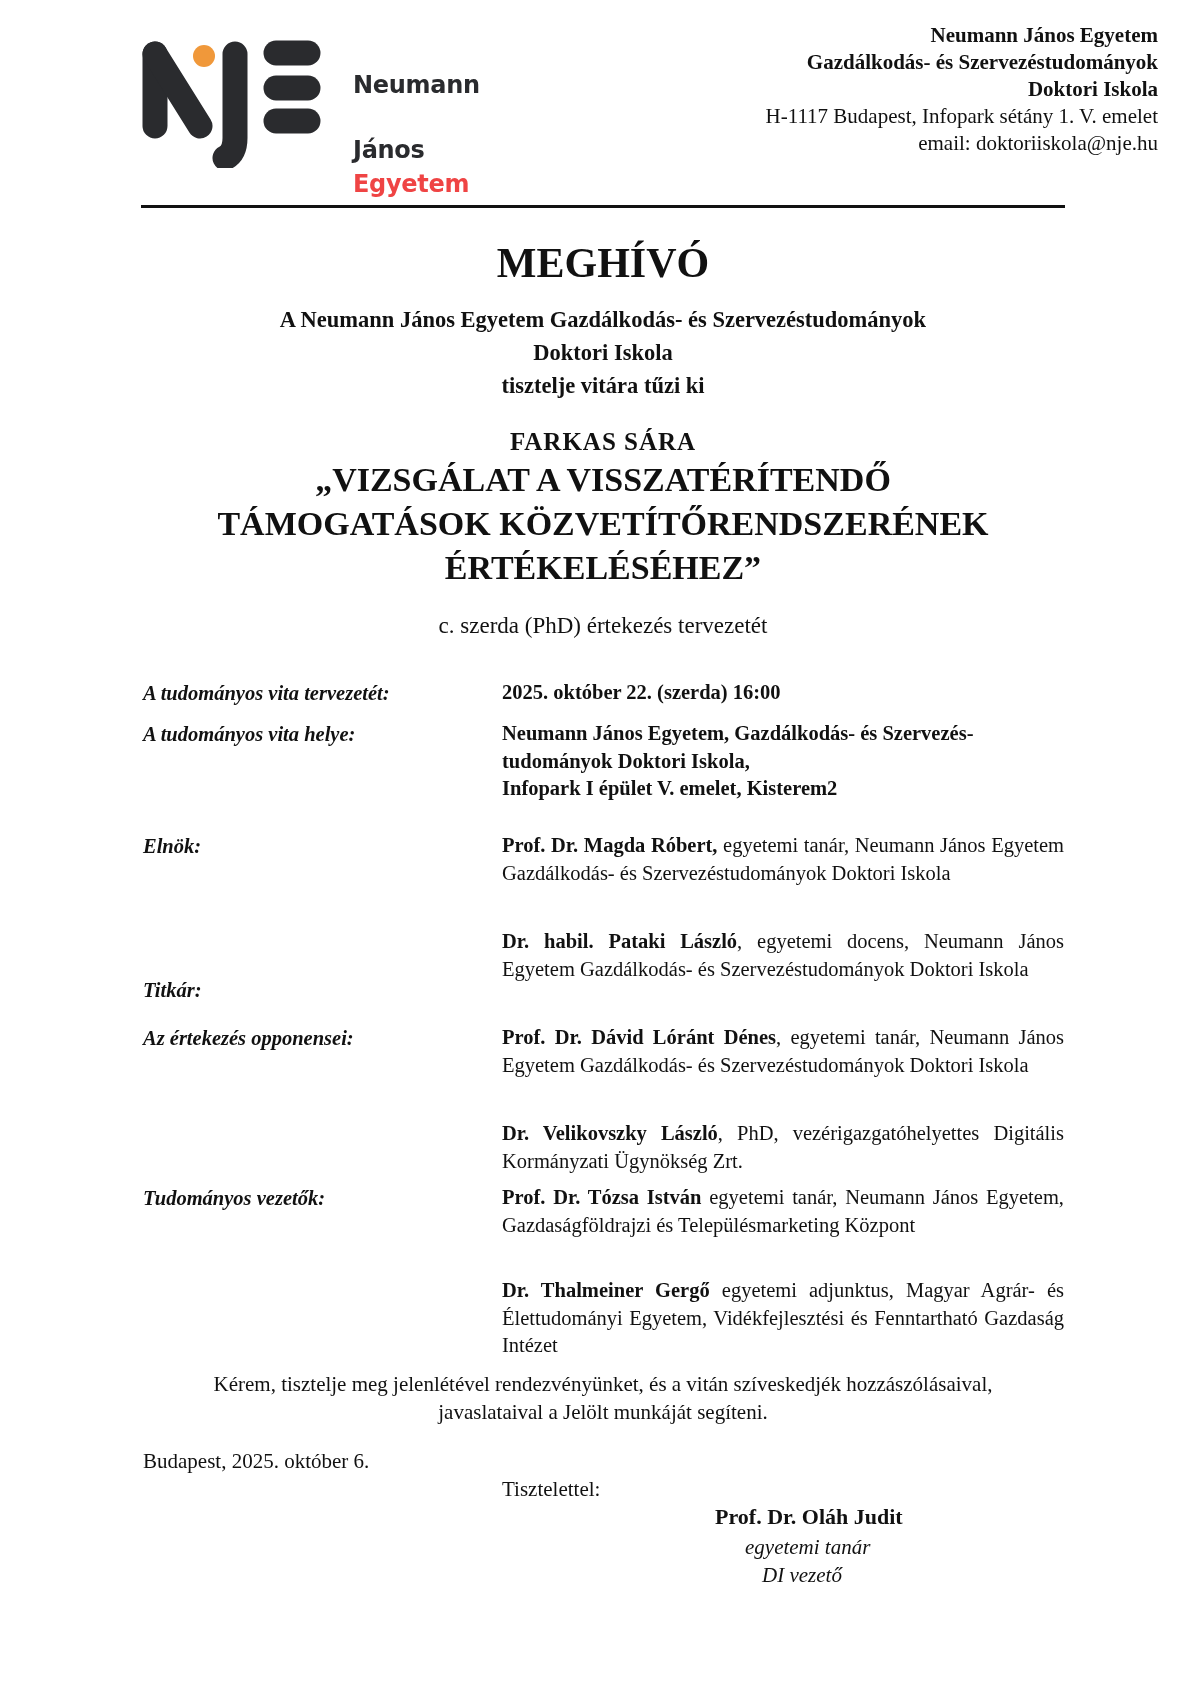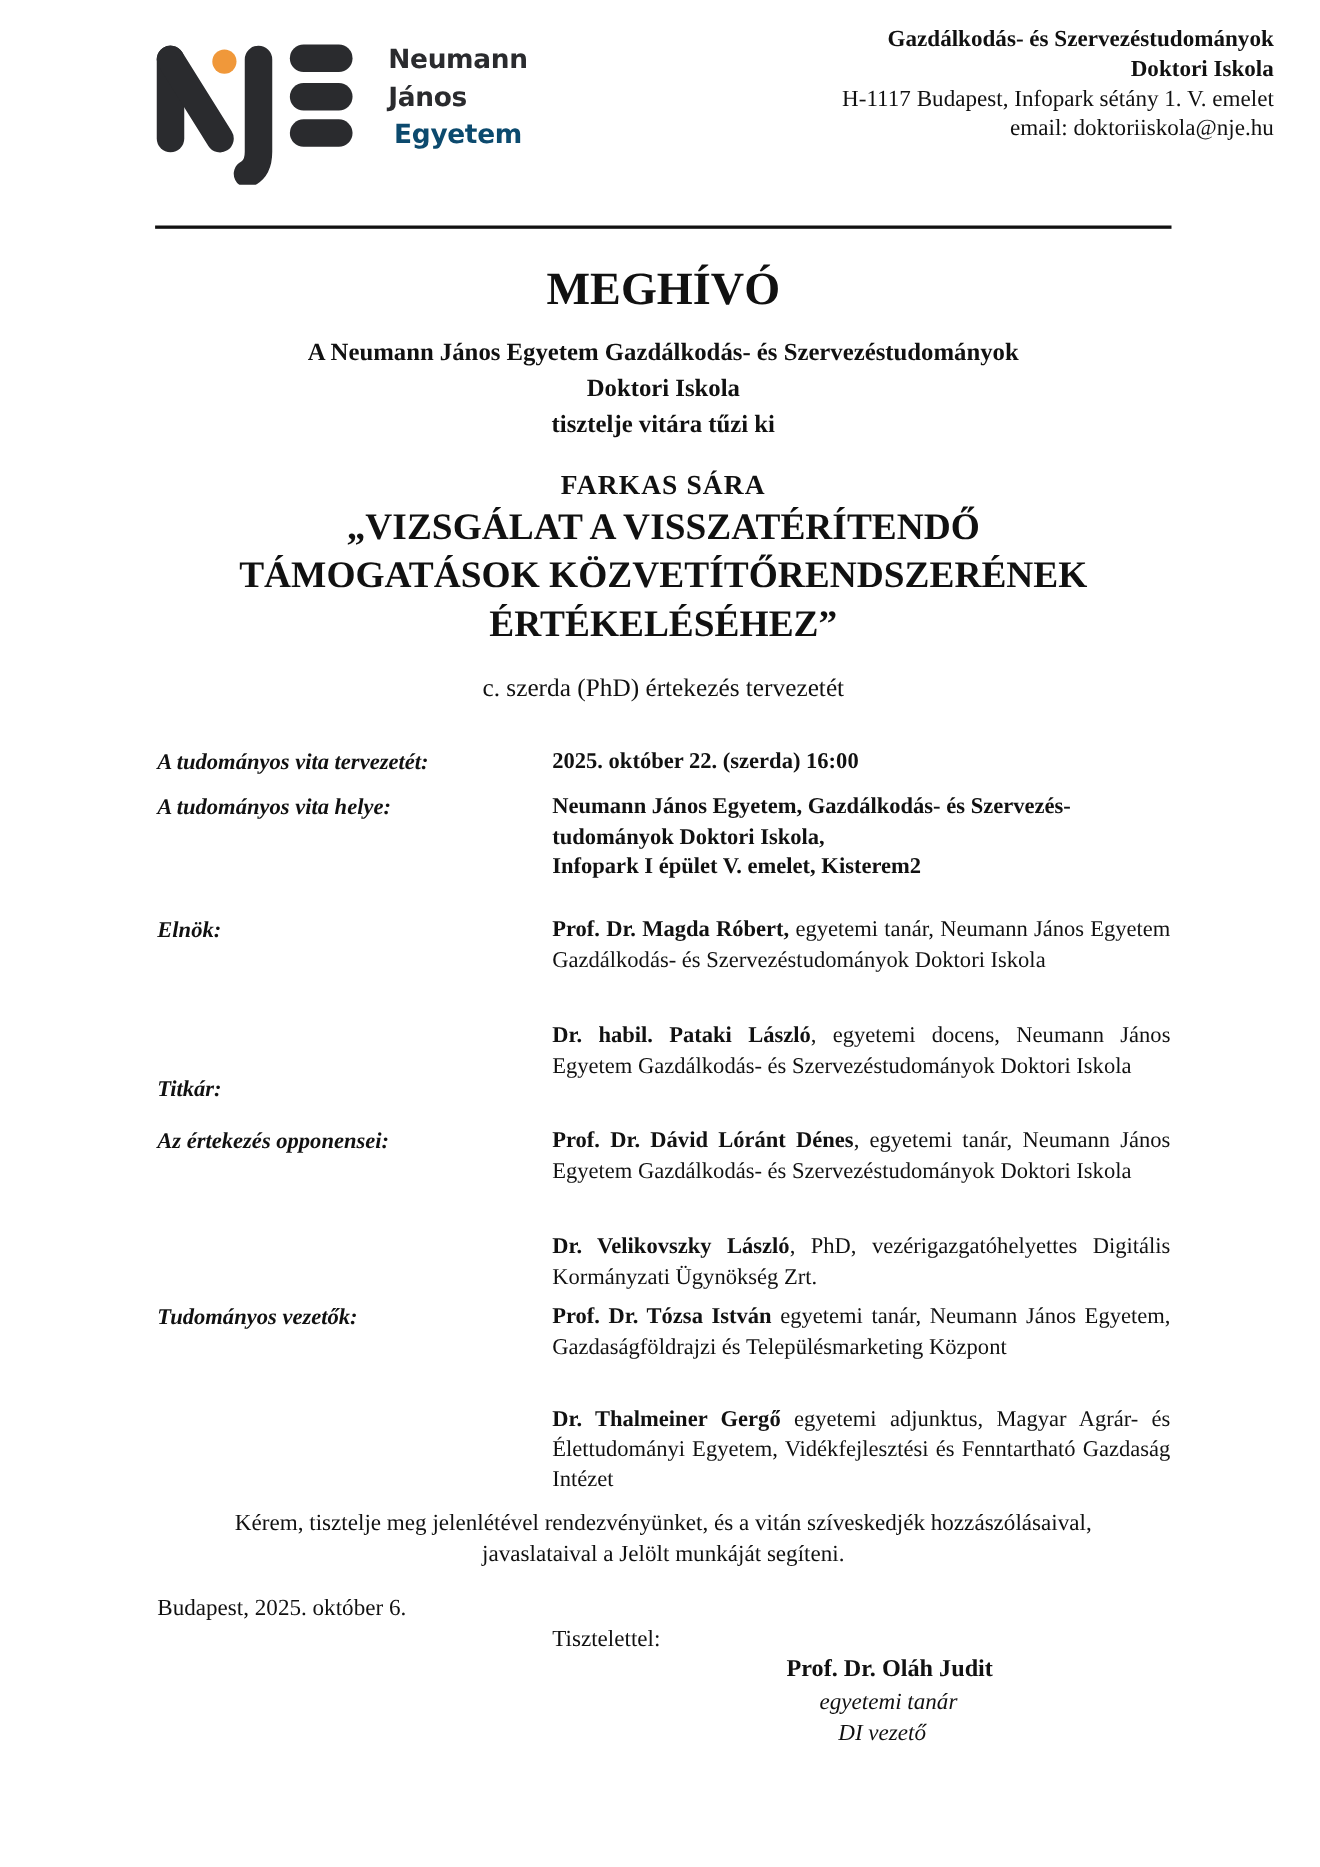--- a/index.html
+++ b/index.html
@@ -1,20 +1,20 @@
 <!DOCTYPE html>
 <html><head>
 <meta charset="utf-8">
 <style>
   html, body { margin: 0; padding: 0; background: #ffffff; }
   body { width: 1200px; height: 1697px; position: relative; overflow: hidden; color: #111; font-family: "Liberation Serif", serif; }
   .logo { position: absolute; left: 140px; top: 38px; width: 190px; height: 130px; }
   .logo-text { position: absolute; left: 353px; font-family: "DejaVu Sans", sans-serif; font-weight: bold; font-size: 24px; line-height: 34px; letter-spacing: -0.3px; }
-  .logo-text .l1, .logo-text .l2 { color: #2a2b2e; }
-  .logo-text .l3 { color: #0c4a6e; text-align: center; }
+  .logo-text .l1, .logo-text .l2 { color: #2a2b2e; margin-top: 31px; }
+  .logo-text .l3 { color: #ef4444; }
   .hdr { position: absolute; right: 42px; top: 22px; text-align: right; font-size: 21px; line-height: 27px; }
   .hdr .b { font-weight: bold; }
   .rule { position: absolute; left: 141px; top: 205px; width: 924px; height: 3px; background: #111; }
   .center { position: absolute; left: 141px; width: 924px; text-align: center; }
   .title { font-size: 42px; font-weight: bold; top: 238px; line-height: 50px; }
   .sub { font-size: 22.5px; font-weight: bold; line-height: 33px; top: 303px; }
   .author { font-size: 25px; font-weight: bold; letter-spacing: 1px; top: 425px; line-height: 34px; }
   .thesis { font-size: 34px; font-weight: bold; line-height: 44px; top: 458px; }
   .phd { font-size: 23px; top: 610px; line-height: 32px; }
   .lbl { position: absolute; left: 143px; font-style: italic; font-weight: bold; font-size: 20.5px; line-height: 28px; }
@@ -42,20 +42,21 @@
     <circle cx="64" cy="18" r="11" fill="#f0983a"></circle>
   </svg>
 </div>
 <div class="logo-text" style="top:37px;">
   <div class="l1">Neumann</div>
   <div class="l2">János</div>
   <div class="l3">Egyetem</div>
 </div>
 
 <div class="hdr">
+  <div class="b">Neumann János Egyetem</div>
   <div class="b">Gazdálkodás- és Szervezéstudományok</div>
   <div class="b">Doktori Iskola</div>
   <div>H-1117 Budapest, Infopark sétány 1. V. emelet</div>
   <div>email: doktoriiskola@nje.hu</div>
 </div>
 
 <div class="rule"></div>
 
 <div class="center title">MEGHÍVÓ</div>
 <div class="center sub">

